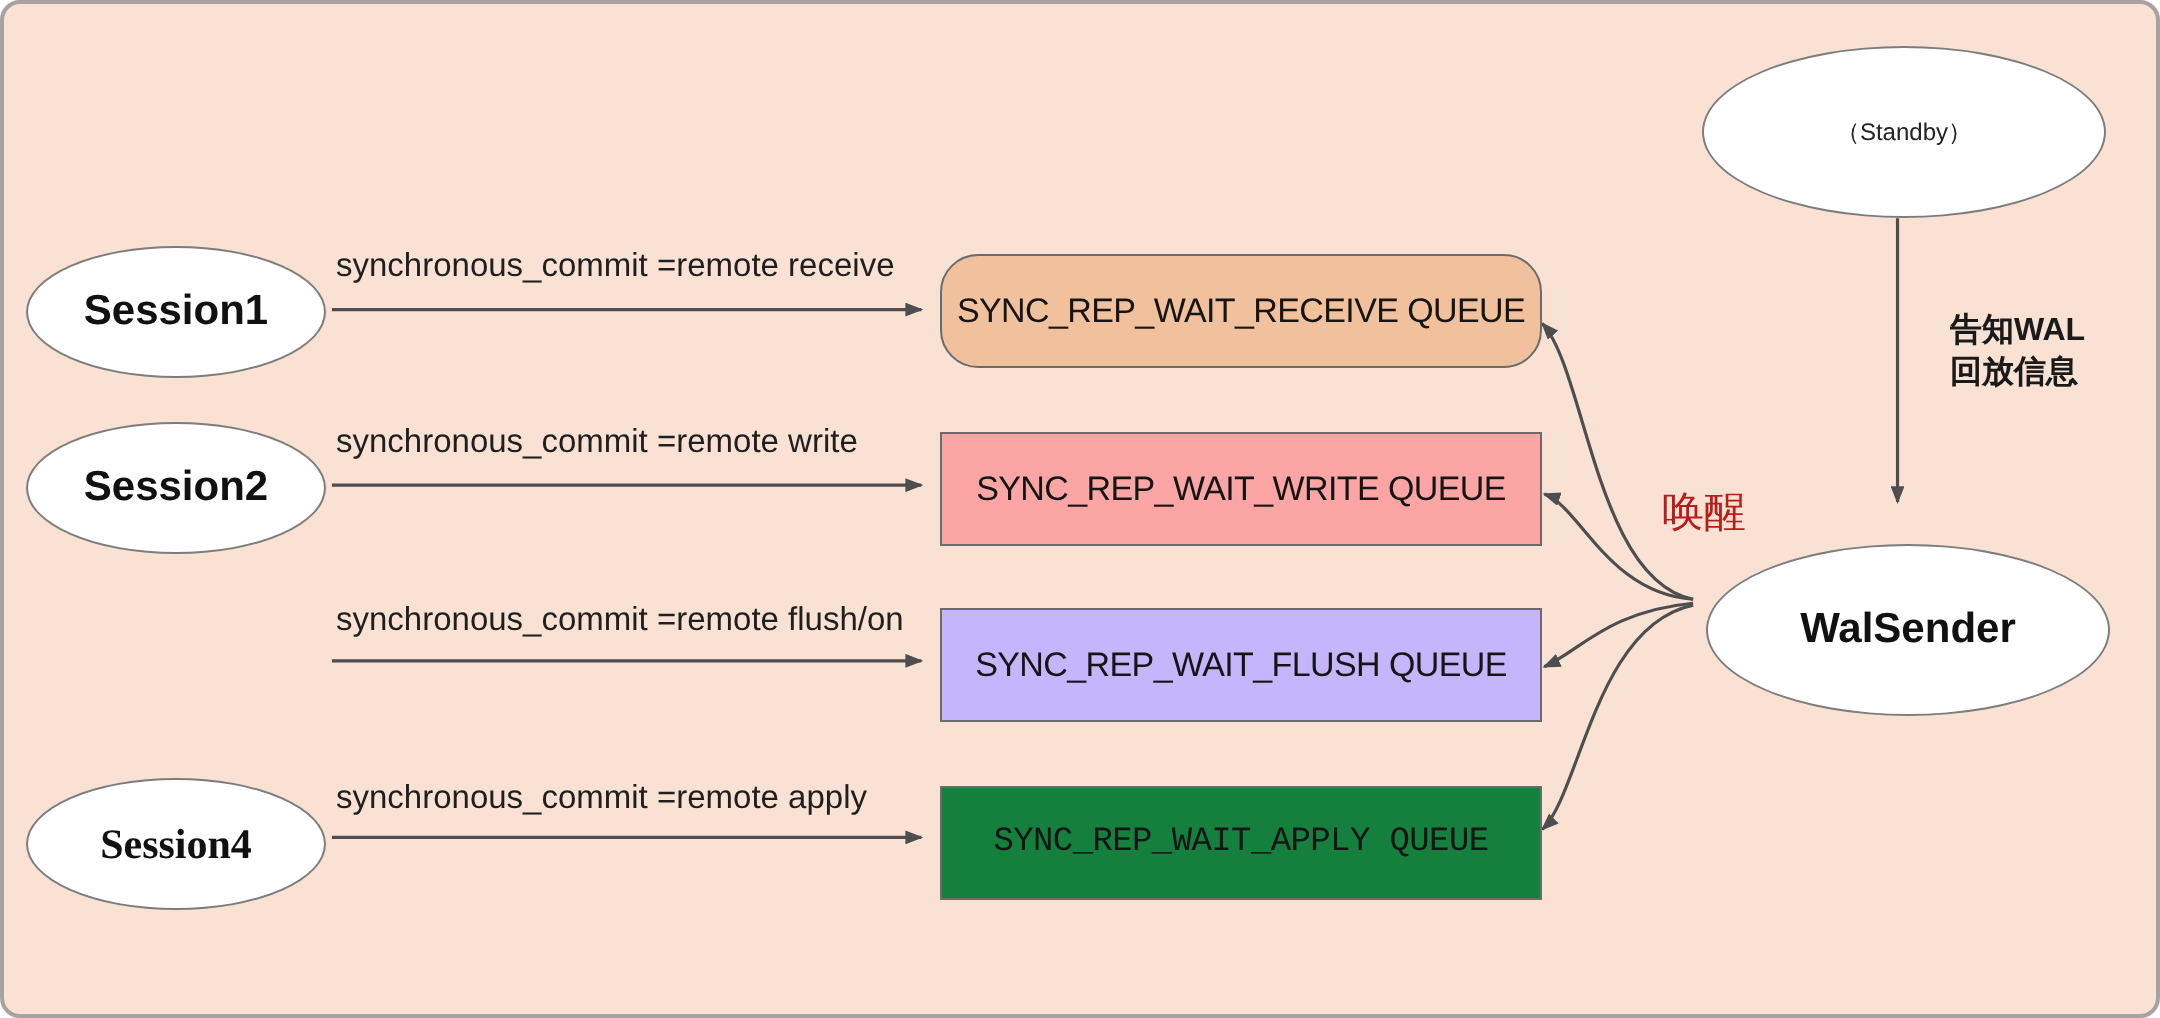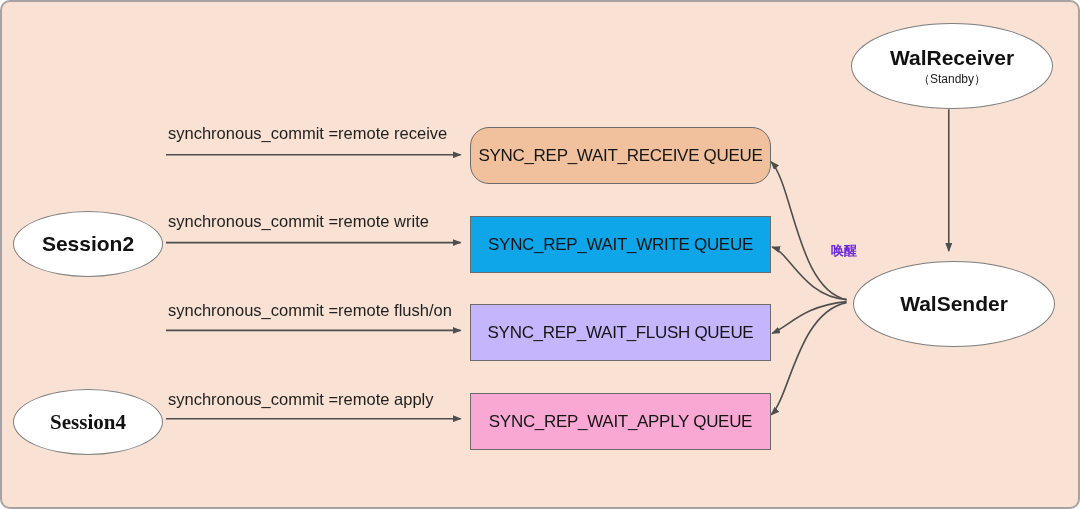--- a/index.html
+++ b/index.html
@@ -79,42 +79,42 @@
   .queue-2 { top: 214px; }
   .queue-3 { top: 302px; }
   .queue-4 { top: 391px; }
 
   .wal-ellipse {
     width: 202px;
     height: 86px;
     line-height: 1.25;
   }
   .wal-receiver { left: 849px; top: 21px; }
-  .wal-sender   { left: 851px; top: 259px; }
+  .wal-sender   { left: 851px; top: 270px; }
   .wal-title { font-size: 21px; font-weight: bold; color: #111; }
   .wal-sub   { font-size: 12px; color: #222; }
 
   .notify-label {
     position: absolute;
     left: 973px;
     top: 153px;
     font-size: 16px;
     font-weight: 700;
     line-height: 21px;
     color: #1a1a1a;
     white-space: nowrap;
   }
 
   .wake-label {
     position: absolute;
     left: 829px;
     top: 240px;
-    font-size: 13px;
-    font-weight: 700;
-    color: #6d28d9;
+    font-size: 21px;
+    font-weight: 400;
+    color: #b91c1c;
     white-space: nowrap;
   }
 </style>
 </head>
 <body>
 
 <div class="canvas">
 
   <svg class="arrows-layer" viewBox="0 0 1080 509" xmlns="http://www.w3.org/2000/svg">
     <defs>
@@ -128,49 +128,55 @@
       <path d="M 163 331 H 460" marker-end="url(#ah)"></path>
       <path d="M 163 420 H 460" marker-end="url(#ah)"></path>
       <path d="M 952 108 V 251" marker-end="url(#ah)"></path>
       <path d="M 849 300 C 800 290, 795 185, 773 161" marker-end="url(#ah)"></path>
       <path d="M 849 300 C 806 297, 792 253, 774 247" marker-end="url(#ah)"></path>
       <path d="M 849 302 C 806 306, 792 326, 774 334" marker-end="url(#ah)"></path>
       <path d="M 849 303 C 800 313, 792 398, 773 416" marker-end="url(#ah)"></path>
     </g>
   </svg>
 
+  <div class="ellipse session-ellipse session-1">
+    <span>Session1</span>
+  </div>
   <div class="ellipse session-ellipse session-2">
     <span>Session2</span>
   </div>
   <div class="ellipse session-ellipse session-4">
     <span>Session4</span>
   </div>
 
   <div class="arrow-label arrow-label-1">synchronous_commit =remote receive</div>
   <div class="arrow-label arrow-label-2">synchronous_commit =remote write</div>
   <div class="arrow-label arrow-label-4">synchronous_commit =remote apply</div>
   <div class="arrow-label arrow-label-3">synchronous_commit =remote flush/on</div>
 
   <div class="queue-box queue-1" style="background-color: rgb(241, 193, 158); border-radius: 19px;">
     <span>SYNC_REP_WAIT_RECEIVE QUEUE</span>
   </div>
-  <div class="queue-box queue-2" style="background-color: #0ea5e9;">
+  <div class="queue-box queue-2" style="background-color: #fca5a5;">
     <span>SYNC_REP_WAIT_WRITE QUEUE</span>
   </div>
   <div class="queue-box queue-3" style="background-color: #c4b5fd;">
     <span>SYNC_REP_WAIT_FLUSH QUEUE</span>
   </div>
-  <div class="queue-box queue-4" style="background-color: #f9a8d4;">
+  <div class="queue-box queue-4" style="background-color: #15803d; font-family: Liberation Mono, monospace;">
     <span>SYNC_REP_WAIT_APPLY QUEUE</span>
   </div>
 
   <div class="ellipse wal-ellipse wal-receiver">
-    <div class="wal-title">WalReceiver</div>
     <div class="wal-sub">（Standby）</div>
   </div>
 
   <div class="ellipse wal-ellipse wal-sender">
     <div class="wal-title">WalSender</div>
   </div>
 
+  <div class="notify-label">
+    <div>告知WAL</div>
+    <div>回放信息</div>
+  </div>
   <div class="wake-label">唤醒</div>
 
 </div>
 
 </body></html>

